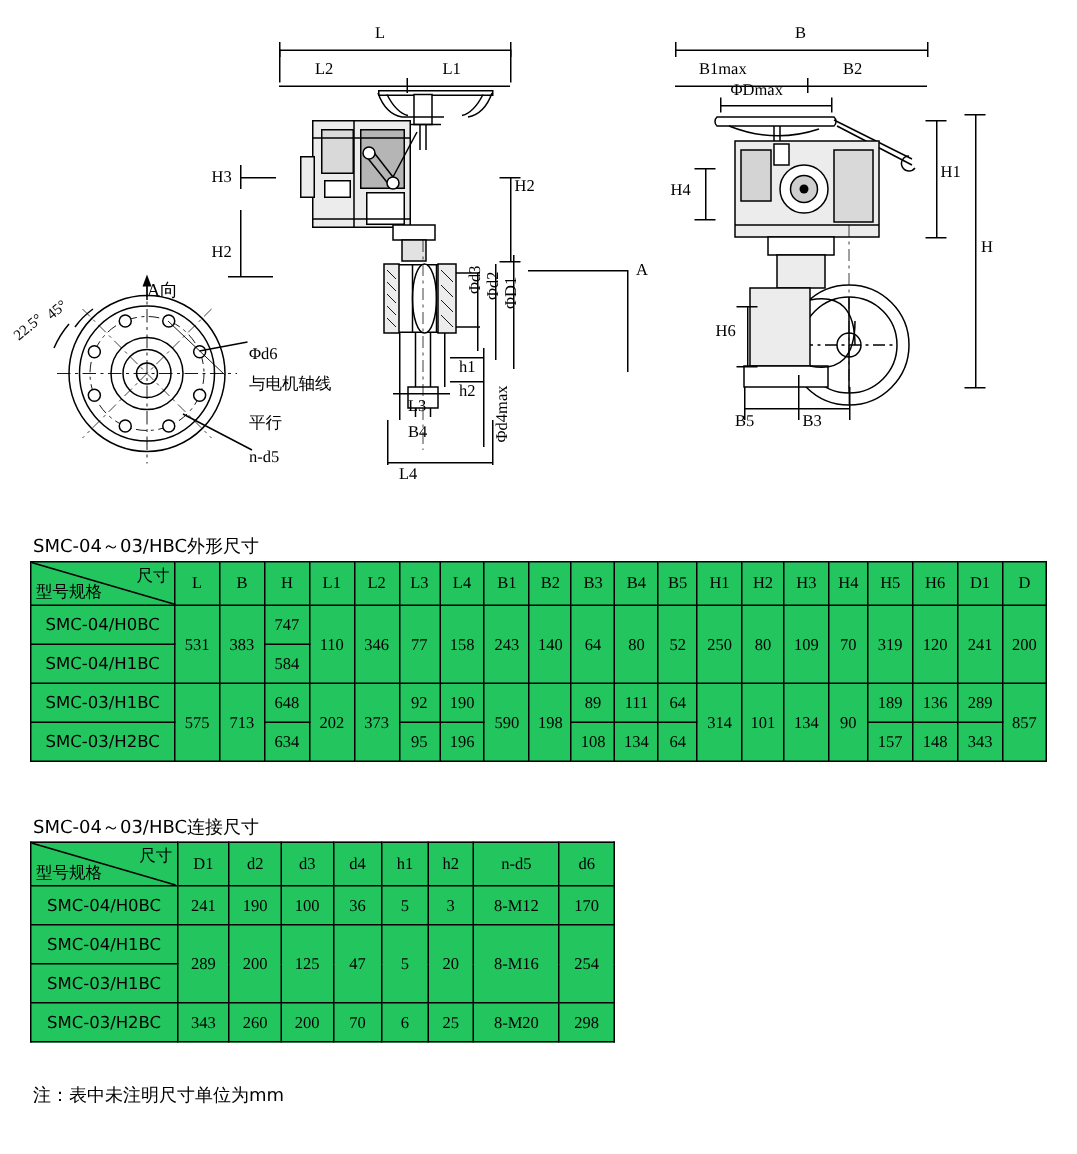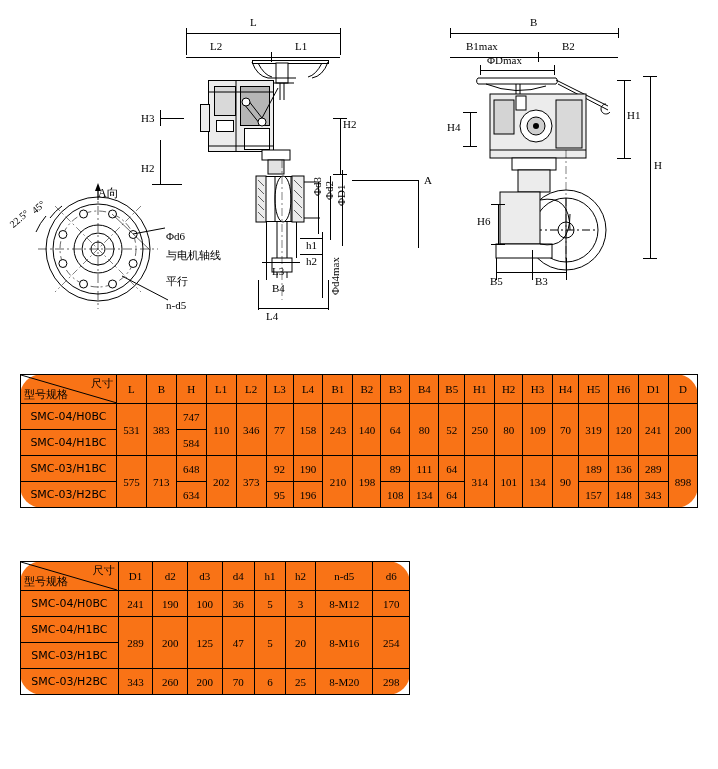--- a/index.html
+++ b/index.html
@@ -13,21 +13,21 @@
   .boxf{position:absolute;border:1px solid #000;box-sizing:border-box;background:#fff;}
   .gray{background:#d9d9d9;}
   .lgray{background:#ececec;}
   .dgray{background:#b5b5b5;}
   .lbl{position:absolute;font-size:11px;line-height:11px;white-space:nowrap;font-family:"Liberation Serif",serif;}
   .lbl-s{position:absolute;font-size:10px;line-height:10px;white-space:nowrap;}
   .cn{font-family:"DejaVu Sans",sans-serif;font-size:11px;}
 
   
   .tbl-title{position:absolute;font-size:12px;white-space:nowrap;font-family:"DejaVu Sans",sans-serif;}
-  table.dim{position:absolute;border-collapse:collapse;font-size:11px;font-family:"Liberation Serif",serif;background:#f97316;border-radius:22px;}
+  table.dim{position:absolute;border-collapse:collapse;font-size:11px;font-family:"Liberation Serif",serif;background:#22c55e;}
   table.dim td,table.dim th{border:1px solid #000;text-align:center;padding:0;font-weight:normal;}
   td.model{font-size:11px;white-space:nowrap;padding:0 2px;text-align:left;font-family:"DejaVu Sans",sans-serif;}
   .corner{position:relative;}
   .corner .t1{position:absolute;right:3px;top:1px;font-size:11px;font-family:"DejaVu Sans",sans-serif;}
   .corner .t2{position:absolute;left:3px;bottom:1px;font-size:11px;font-family:"DejaVu Sans",sans-serif;}
   .note{position:absolute;font-size:12px;font-family:"DejaVu Sans",sans-serif;}
   svg{position:absolute;left:0;top:0;overflow:visible;}
 </style>
 </head>
 <body>
@@ -282,20 +282,21 @@
 
       <line x1="133" y1="234" x2="165" y2="228" stroke="#000"></line>
       <line x1="122" y1="276" x2="168" y2="300" stroke="#000"></line>
       <line x1="112" y1="214" x2="150" y2="250" stroke="#000" stroke-width="0.6"></line>
 
       <line x1="98" y1="200" x2="98" y2="186" stroke="#000"></line>
       <polygon points="98,183 95,191 101,191" fill="#000"></polygon>
     </svg>
   </div>
 
+  <div class="tbl-title" style="left:22px;top:356px;">SMC-04～03/HBC外形尺寸</div>
 
   <table class="dim" style="left:20px;top:374px;width:678px;">
     <colgroup>
       <col style="width:96px">
         <col style="width:30px">
         <col style="width:30px">
         <col style="width:30px">
       <col style="width:30px">
         <col style="width:30px">
         <col style="width:27px">
@@ -376,50 +377,51 @@
 
     <tr style="height:26px;">
       <td class="model">SMC-03/H1BC</td>
       <td rowspan="2">575</td>
       <td rowspan="2">713</td>
       <td>648</td>
       <td rowspan="2">202</td>
       <td rowspan="2">373</td>
       <td>92</td>
       <td>190</td>
-      <td rowspan="2">210</td>
+      <td rowspan="2">590</td>
       <td rowspan="2">198</td>
       <td>89</td>
       <td>111</td>
       <td>64</td>
       <td rowspan="2">314</td>
       <td rowspan="2">101</td>
       <td rowspan="2">134</td>
       <td rowspan="2">90</td>
       <td>189</td>
       <td>136</td>
       <td>289</td>
-      <td rowspan="2">898</td>
+      <td rowspan="2">857</td>
     </tr>
 
     <tr style="height:26px;">
       <td class="model">SMC-03/H2BC</td>
       <td>634</td>
       <td>95</td>
       <td>196</td>
       <td>108</td>
       <td>134</td>
       <td>64</td>
       <td>157</td>
       <td>148</td>
       <td>343</td>
     </tr>
   </tbody>
     </table>
 
+  <div class="tbl-title" style="left:22px;top:543px;">SMC-04～03/HBC连接尺寸</div>
 
   <table class="dim" style="left:20px;top:561px;width:390px;">
     <colgroup>
       <col style="width:96px">
         <col style="width:34px">
         <col style="width:34px">
         <col style="width:34px">
       <col style="width:32px">
         <col style="width:30px">
         <col style="width:30px">
@@ -476,14 +478,15 @@
       <td>200</td>
       <td>70</td>
       <td>6</td>
       <td>25</td>
       <td>8-M20</td>
       <td>298</td>
     </tr>
   </tbody>
     </table>
 
+  <div class="note" style="left:22px;top:722px;">注：表中未注明尺寸单位为mm</div>
 
 </div>
 
 </body></html>

